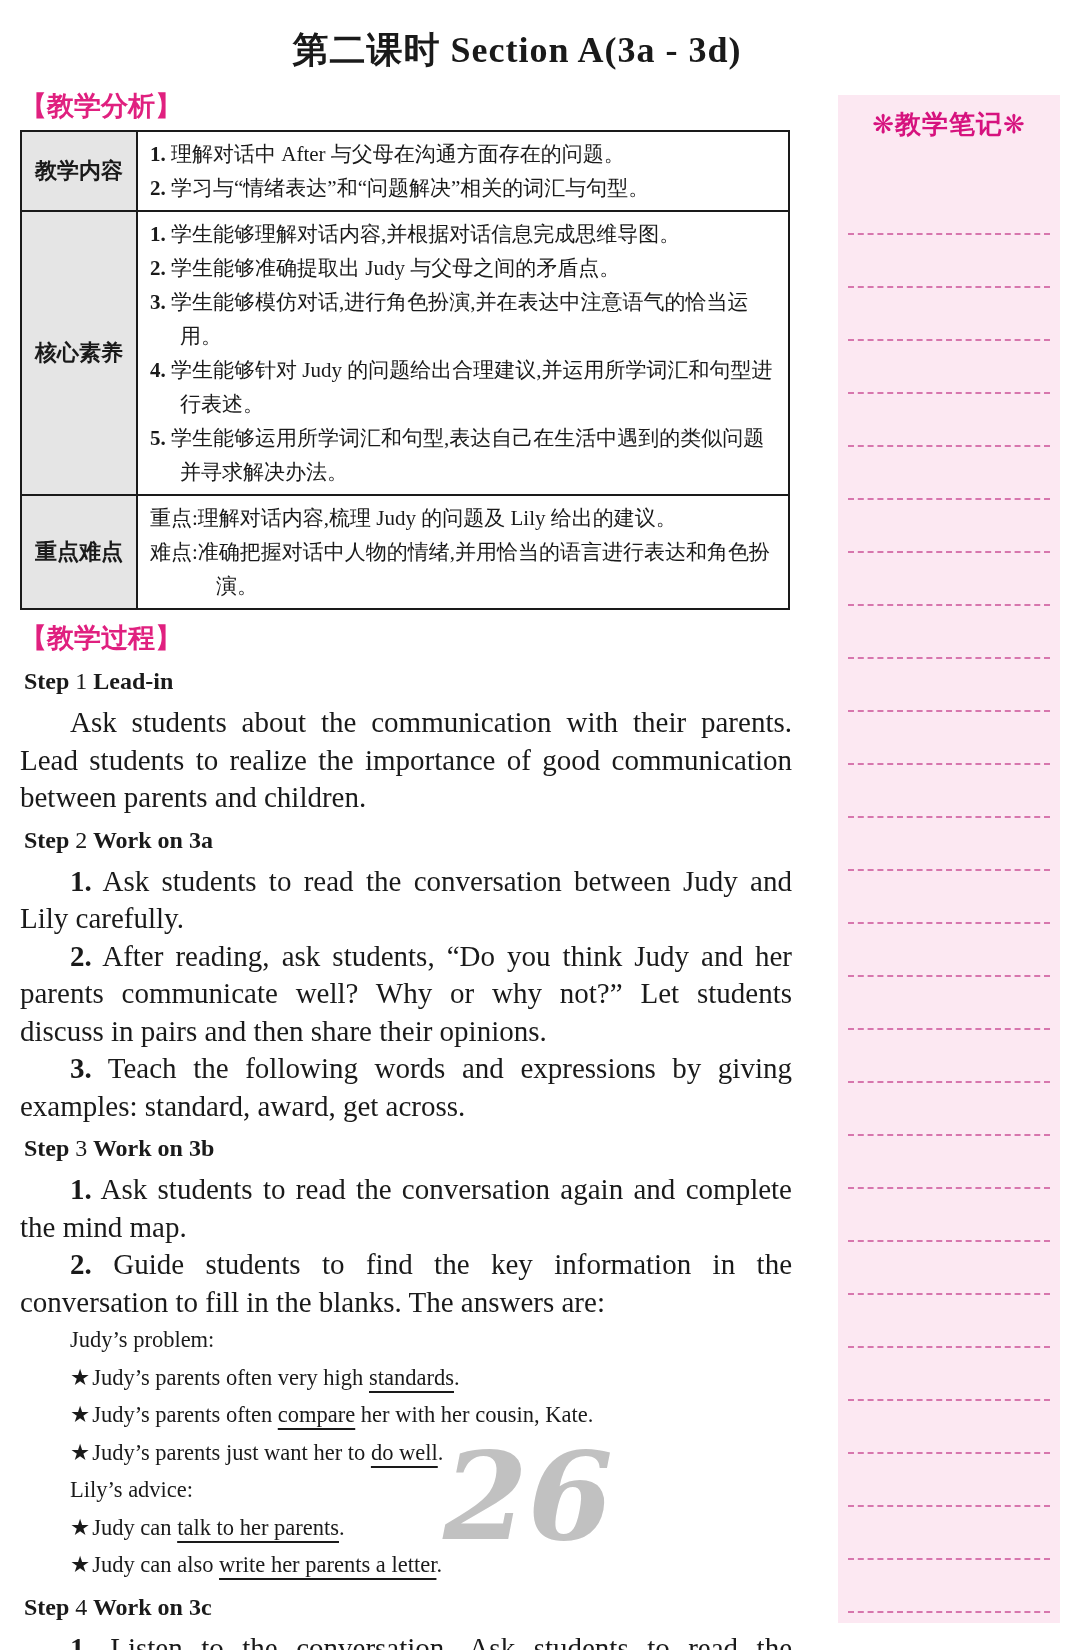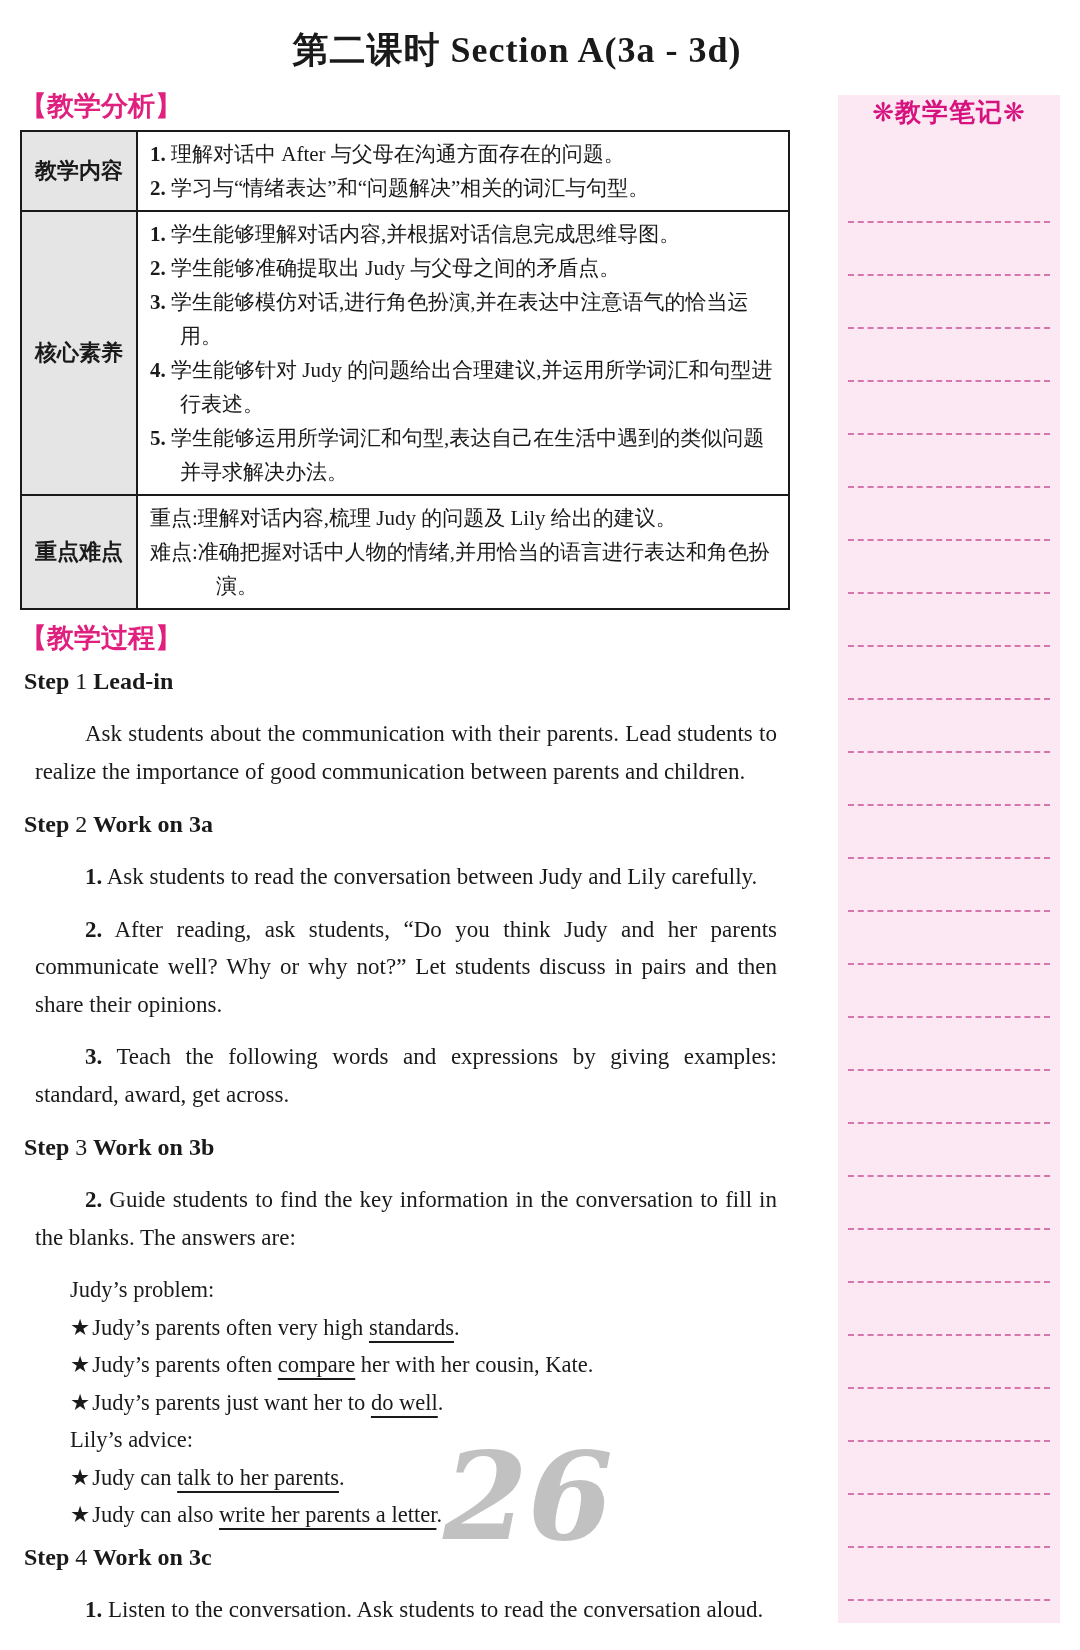--- a/index.html
+++ b/index.html
@@ -24,30 +24,30 @@
          font-family:"Liberation Sans","DejaVu Sans",sans-serif;
          font-weight:bold;font-size:22px;}
   td.cont{padding:5px 10px 5px 12px;font-size:21px;line-height:34px;vertical-align:middle;}
   .titem{padding-left:30px;text-indent:-30px;}
   .titem2{padding-left:66px;text-indent:-66px;}
   .tnum{font-weight:bold;}
 
   
   .step-h{font-size:24px;font-weight:bold;line-height:38px;margin:4px;}
   .step-h .n{font-weight:normal;}
-  .para{margin:15px;font-size:23px;line-height:37.5px;text-align:justify;text-indent:50px;}
+  .para{margin:0;font-size:29px;line-height:37.5px;text-align:justify;text-indent:50px;}
   .ans{margin:0;font-size:22.5px;line-height:37.5px;text-indent:50px;}
   .b{font-weight:bold;}
   .u{text-decoration:underline;text-underline-offset:6px;text-decoration-thickness:1.5px;}
   .star{margin-right:2px;}
 
   
   .notes{position:absolute;left:838px;top:95px;width:222px;height:1528px;
          background:#fce8f2;z-index:0;}
-  .notes-title{margin-top:0;text-align:center;color:#d6127e;
+  .notes-title{margin-top:12px;text-align:center;color:#d6127e;
                font-family:"Liberation Sans","DejaVu Sans",sans-serif;
                font-weight:bold;font-size:26px;letter-spacing:1px;}
   .note-lines{margin-top:40px;}
   .nline{height:51px;border-bottom:2px dashed #d776ad;margin:0 10px;}
   .nline:last-child{border-bottom:2px dashed #d776ad;}
 
   
   .pagenum{position:absolute;left:443px;top:1424px;z-index:0;
            font-family:"DejaVu Serif",serif;font-style:italic;font-weight:bold;
            font-size:122px;color:#b2b2b2;opacity:.8;}
@@ -132,20 +132,21 @@
 
     <div class="step-h"><span class="b">Step</span> <span class="n">1</span> <span class="b">Lead-in</span></div>
     <p class="para">Ask students about the communication with their parents. Lead students to realize the importance of good communication between parents and children.</p>
 
     <div class="step-h"><span class="b">Step</span> <span class="n">2</span> <span class="b">Work on 3a</span></div>
     <p class="para"><span class="b">1.</span> <span>Ask students to read the conversation between Judy and Lily carefully.</span></p>
     <p class="para"><span class="b">2.</span> <span>After reading, ask students, “Do you think Judy and her parents communicate well? Why or why not?” Let students discuss in pairs and then share their opinions.</span></p>
     <p class="para"><span class="b">3.</span> <span>Teach the following words and expressions by giving examples: standard, award, get across.</span></p>
 
     <div class="step-h"><span class="b">Step</span> <span class="n">3</span> <span class="b">Work on 3b</span></div>
+    <p class="para"><span class="b">1.</span> <span>Ask students to read the conversation again and complete the mind map.</span></p>
     <p class="para"><span class="b">2.</span> <span>Guide students to find the key information in the conversation to fill in the blanks. The answers are:</span></p>
 
     <p class="ans">Judy’s problem:</p>
     <p class="ans"><span class="star">★</span><span>Judy’s parents often very high </span><span class="u">standards</span><span>.</span></p>
     <p class="ans"><span class="star">★</span><span>Judy’s parents often </span><span class="u">compare</span><span> her with her cousin, Kate.</span></p>
     <p class="ans"><span class="star">★</span><span>Judy’s parents just want her to </span><span class="u">do well</span><span>.</span></p>
     <p class="ans">Lily’s advice:</p>
     <p class="ans"><span class="star">★</span><span>Judy can </span><span class="u">talk to her parents</span><span>.</span></p>
     <p class="ans"><span class="star">★</span><span>Judy can also </span><span class="u">write her parents a letter</span><span>.</span></p>
 

